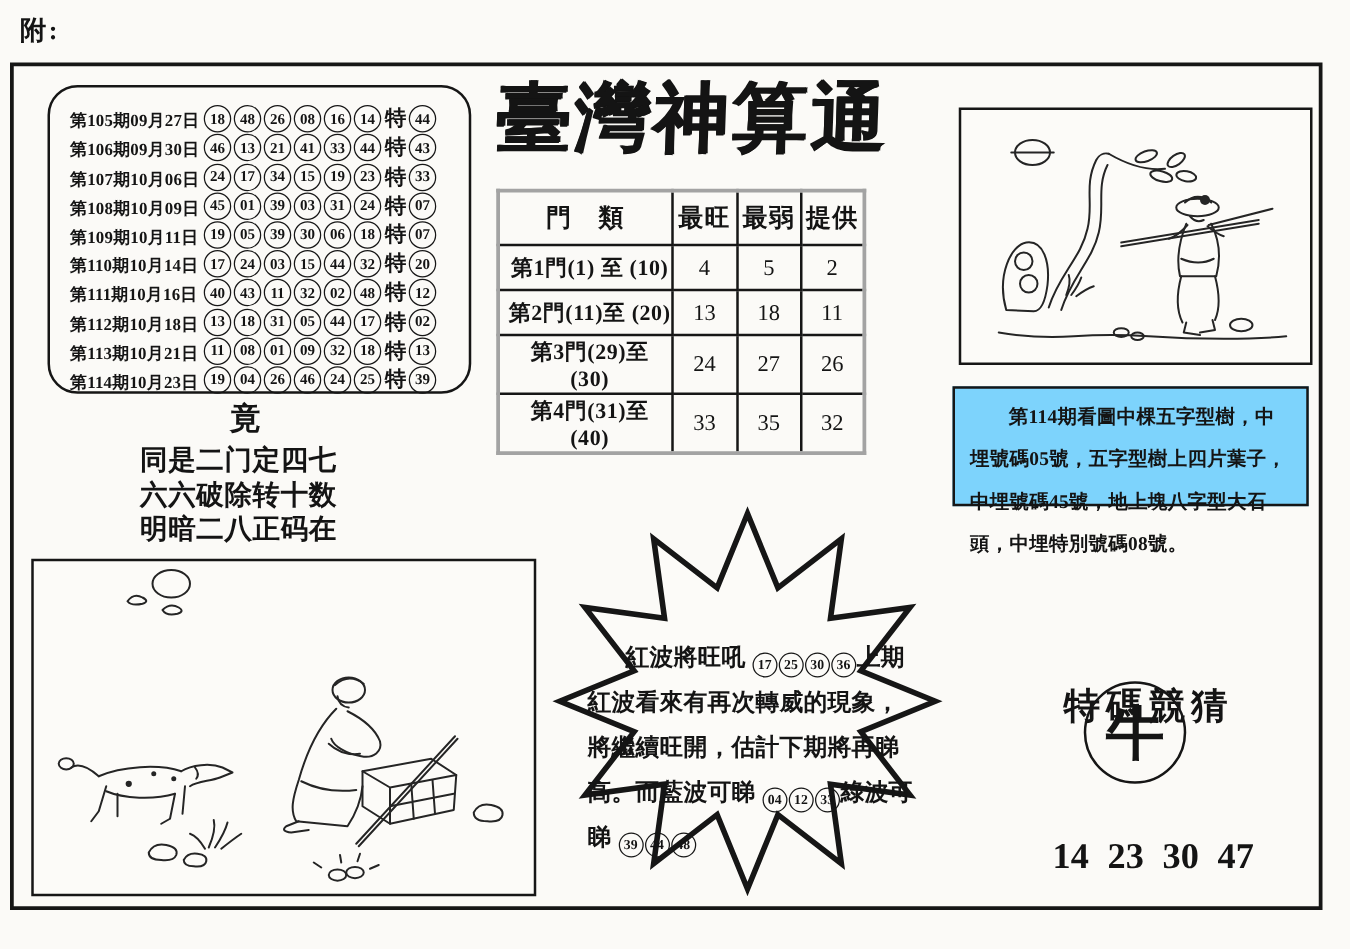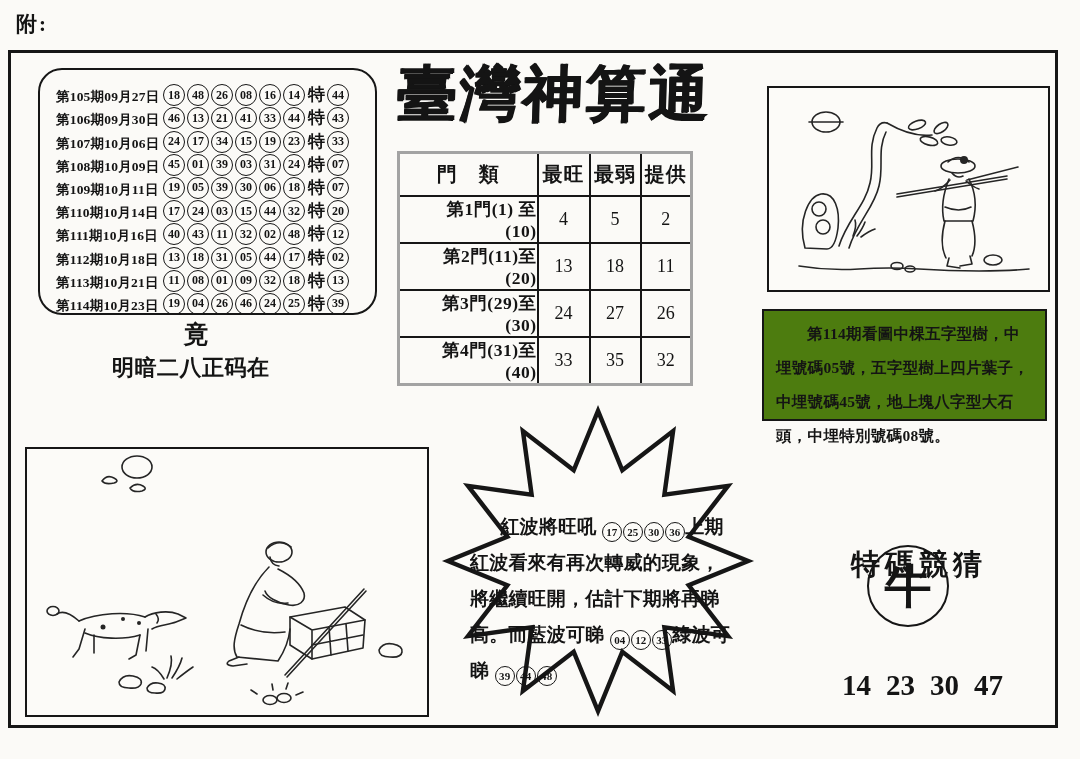--- a/index.html
+++ b/index.html
@@ -41,35 +41,35 @@
   }
 
   
   .stats-table{left:397px;top:151px;border-collapse:collapse;table-layout:fixed;}
   .stats-table th,.stats-table td{
     border:2.2px solid #161616;text-align:center;padding:0;
   }
   .stats-table{border:3px solid #a3a3a3;}
   .stats-table th{height:41px;font-size:20px;font-weight:800;letter-spacing:1px;}
   .stats-table td{height:34px;font-size:18px;}
-  .stats-table td.cat{font-weight:700;text-align:right;padding-left:18px;font-size:17.5px;letter-spacing:0.5px;}
+  .stats-table td.cat{font-weight:700;text-align:center;padding-left:7px;font-size:17.5px;letter-spacing:0.5px;}
   .col-cat{width:139px;}.col-a{width:52px;}.col-b{width:51px;}.col-c{width:51px;}
 
   
   .verse-block{left:112px;top:318px;width:168px;}
   .verse-heading{font-size:25px;font-weight:800;text-align:center;margin:0 0 3px 0;}
   .verse-line{font-size:22px;font-weight:600;line-height:27.5px;margin:0;letter-spacing:0.5px;}
 
   
   .illu-top-right{left:767px;top:86px;width:279px;height:202px;border:2px solid #161616;background:#fcfbf8;}
   .illu-bottom-left{left:25px;top:447px;width:400px;height:266px;border:2.5px solid #161616;background:#fcfbf8;}
   .illu-top-right svg,.illu-bottom-left svg{display:block;}
 
   
-  .note-box{left:762px;top:309px;width:285px;height:112px;border:2px solid #161616;box-sizing:border-box;background:#4d7c0f;}
+  .note-box{left:762px;top:309px;width:285px;height:96px;border:2px solid #161616;box-sizing:border-box;background:#7dd3fc;}
   .note-text{
     margin:6px 12px;font-size:15.5px;font-weight:700;line-height:34px;
     text-indent:2em;letter-spacing:0.3px;
   }
 
   
   .starburst-wrap{left:438px;top:398px;width:322px;height:326px;}
   .star-text{
     position:absolute;left:32px;top:92px;width:260px;
     font-size:19px;font-weight:700;line-height:36px;text-indent:1.6em;
@@ -299,20 +299,22 @@
   </svg>
 </div>
 
 <div class="abs note-box">
   <p class="note-text">第114期看圖中棵五字型樹，中埋號碼05號，五字型樹上四片葉子，中埋號碼45號，地上塊八字型大石頭，中埋特別號碼08號。</p>
 </div>
 
 <div class="abs verse-block">
   <p class="verse-heading">竟</p>
   <div>
+      <p class="verse-line">同是二门定四七</p>
+      <p class="verse-line">六六破除转十数</p>
       <p class="verse-line">明暗二八正码在</p>
     </div>
 </div>
 
 <div class="abs illu-bottom-left">
   <svg width="400" height="266" viewBox="0 0 400 266">
     <g class="ln">
       <ellipse cx="110" cy="18" rx="15" ry="11"></ellipse>
       <path d="M75 32 q5 -7 12 -3 q6 3 0 5 q-9 2 -12 -2"></path>
       <path d="M103 39 q6 -6 13 -2 q5 3 -1 5 q-9 2 -12 -3"></path>

